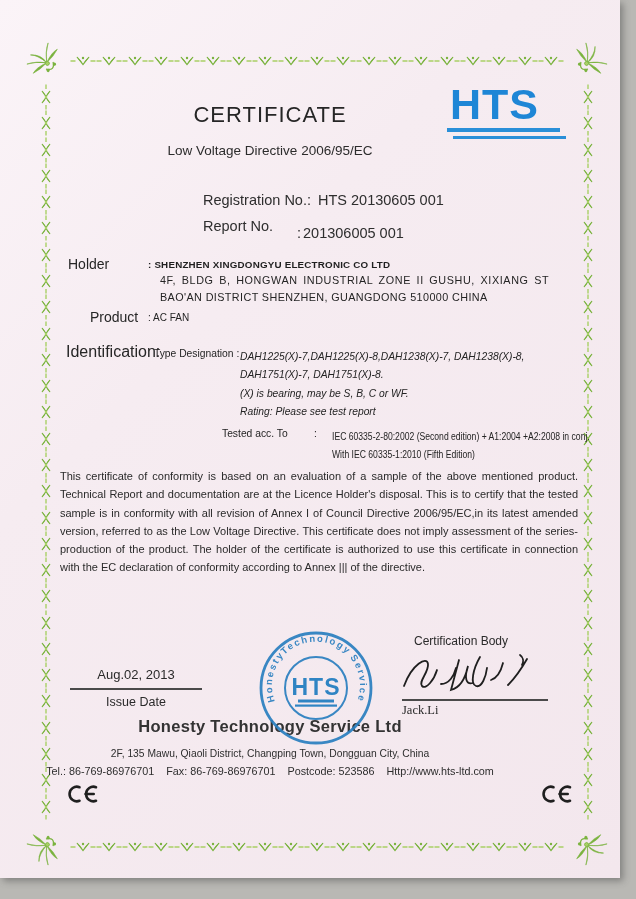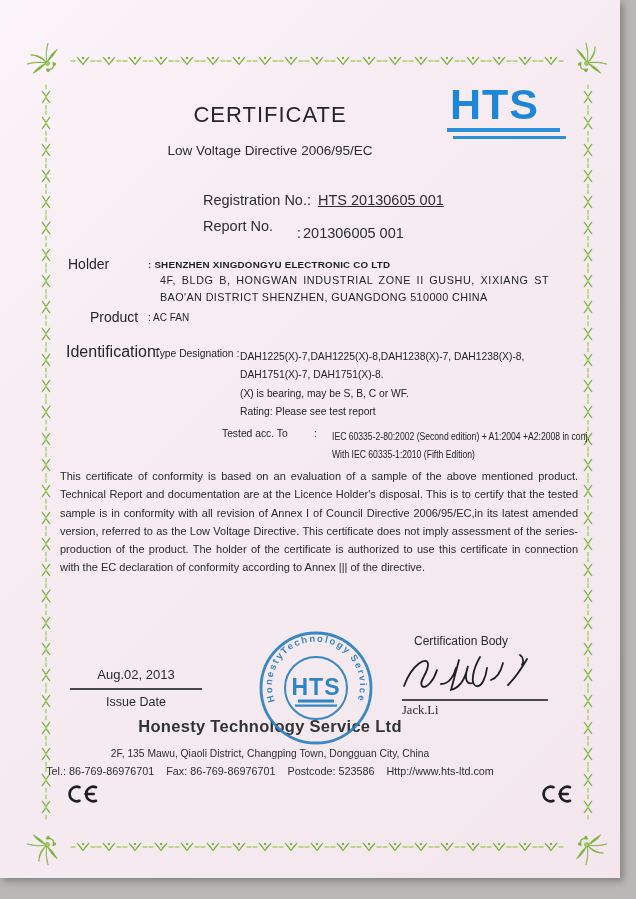--- a/index.html
+++ b/index.html
@@ -22,35 +22,35 @@
   .b-v{position:absolute;display:flex;flex-direction:column;justify-content:space-between;align-items:center;
        top:84px;height:736px;width:14px;}
   .b-corner{position:absolute;width:36px;height:36px;}
   
   .title{top:102px;font-size:22px;letter-spacing:1px;color:#262626;}
   .subtitle{top:143px;font-size:13.5px;color:#2c2c2c;}
   .logo-text{left:450px;top:80px;font-size:43px;font-weight:bold;letter-spacing:1px;color:#1e86d6;}
   .logo-line1{left:447px;top:128px;width:113px;height:3.5px;background:#2a8fd8;}
   .logo-line2{left:453px;top:136px;width:113px;height:2.5px;background:#2a8fd8;}
   .reg-label{left:203px;top:192px;font-size:14.5px;color:#2e2e2e;}
-  .reg-value{left:318px;top:192px;font-size:14.5px;color:#2e2e2e;white-space:pre;text-decoration:underline;}
+  .reg-value{left:318px;top:192px;font-size:14.5px;color:#2e2e2e;white-space:pre;}
   .rep-label{left:203px;top:218px;font-size:14.5px;color:#2e2e2e;}
   .rep-colon{left:297px;top:225px;font-size:14.5px;color:#2e2e2e;}
   .rep-value{left:303px;top:225px;font-size:14.5px;color:#2e2e2e;}
   
   .fld-label{font-size:14px;color:#262626;}
   .holder-label{left:68px;top:256px;}
   .holder-name{left:148px;top:259px;font-size:9.8px;font-weight:bold;color:#1f1f1f;letter-spacing:.2px;}
   .addr1{left:160px;top:274px;width:416px;font-size:10.8px;color:#242424;letter-spacing:.6px;word-spacing:2px;white-space:nowrap;}
   .addr2{left:160px;top:291px;font-size:10.8px;color:#242424;letter-spacing:.4px;}
   .product-label{left:68px;top:309px;margin-left:22px;}
   .product-value{left:148px;top:312px;font-size:10px;color:#242424;}
   .ident-label{left:66px;top:343px;font-size:16px;color:#262626;}
   .type-label{left:154px;top:348px;font-size:10.3px;color:#242424;}
-  .id-lines{left:240px;top:348px;width:345px;font-size:10.3px;line-height:18.4px;color:#242424;}
+  .id-lines{left:240px;top:348px;width:345px;font-size:10.3px;line-height:18.4px;color:#242424;font-style:italic;}
   .tested-label{left:222px;top:428px;font-size:10.3px;color:#242424;}
   .tested-colon{left:314px;top:428px;font-size:10.3px;color:#242424;}
   .tested-lines{left:332px;top:428px;font-size:10px;line-height:18.4px;color:#242424;
                 transform:scaleX(.86);transform-origin:left top;white-space:nowrap;}
   .paragraph{left:60px;top:467px;width:518px;font-size:11px;line-height:18.3px;
              text-align:justify;color:#2a2a2a;}
   
   .cb-label{left:414px;top:634px;font-size:12px;color:#2a2a2a;}
   .sig-svg{left:396px;top:652px;}
   .sig-line{left:402px;top:699px;width:146px;height:1.5px;background:#4a4a4a;}

